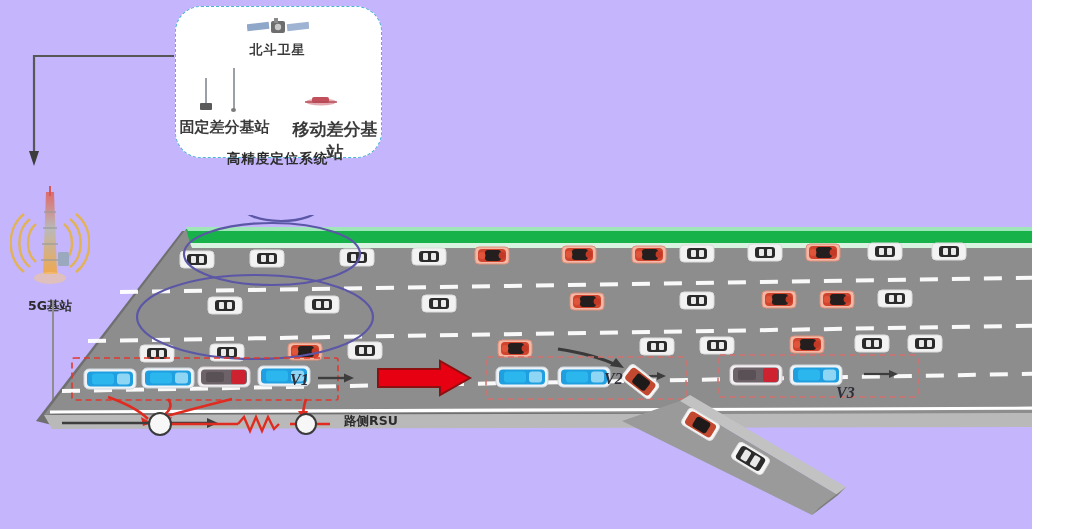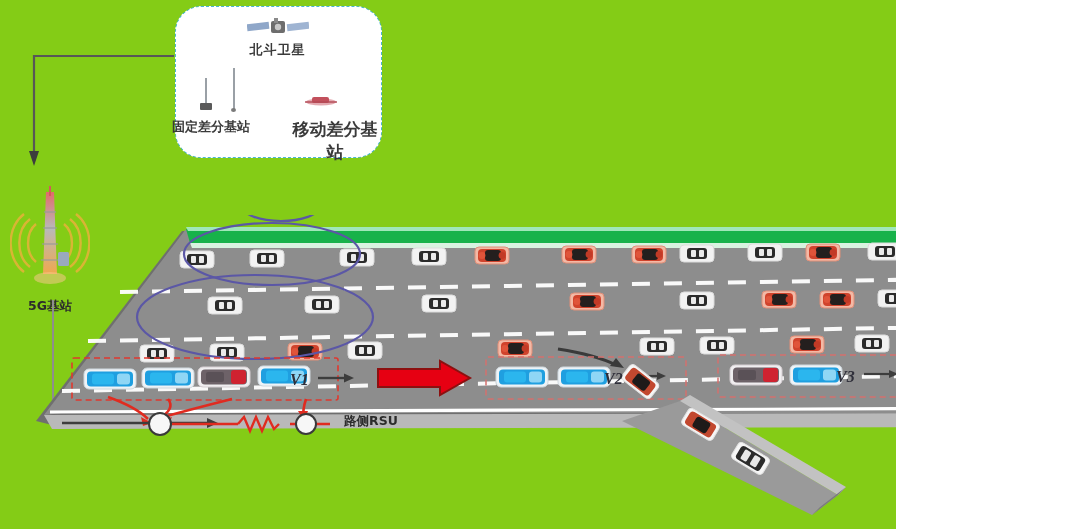--- a/index.html
+++ b/index.html
@@ -1,33 +1,33 @@
 <!DOCTYPE html>
 <html><head>
 <meta charset="utf-8">
 <style>
   html,body{margin:0;padding:0;background:#ffffff;}
   body{font-family:"DejaVu Sans","Liberation Sans",sans-serif;}
-  #stage{position:relative;width:896px;height:529px;background:#84cc16;overflow:hidden;}
+  #stage{position:relative;width:1032px;height:529px;background:#c4b5fd;overflow:hidden;}
 
   .abs{position:absolute;}
 
   
   #pos-box{
     left:175px;top:6px;width:205px;height:150px;
     border:1.6px dashed #49b6d6;border-radius:26px;background:#ffffff;
   }
   #sat-label{
     left:175px;top:41px;width:205px;text-align:center;
     font-size:13px;font-weight:bold;color:#3a3a3a;letter-spacing:1px;
   }
   #satellite{left:247px;top:18px;width:62px;height:22px;}
   #fixed-label{
-    left:172px;top:118px;width:105px;
-    font-size:13px;font-weight:bold;color:#3a3a3a;
+    left:172px;top:118px;width:105px;text-align:center;
+    font-size:15px;font-weight:bold;color:#3a3a3a;
   }
   #mobile-label{
     left:285px;top:118px;width:100px;text-align:center;
     font-size:17px;font-weight:bold;color:#3a3a3a;
   }
   #sys-label{
     left:175px;top:150px;width:205px;text-align:center;
     font-size:13.5px;font-weight:bold;color:#2c2c2c;letter-spacing:1px;
   }
   .ant{position:absolute;background:#9aa0a6;}
@@ -82,20 +82,21 @@
   <div class="abs" id="fixed-dot"></div>
   <div class="abs" id="fixed-label">固定差分基站</div>
 
   <svg class="abs" id="mobile-veh" viewBox="0 0 36 13">
     <ellipse cx="18" cy="7" rx="15" ry="3.4" fill="#d98c96" opacity=".75"></ellipse>
     <rect x="9" y="2" width="17" height="6" rx="2" fill="#c2505c"></rect>
     <path d="M2 7 L34 7" stroke="#b24a55" stroke-width="1.4"></path>
   </svg>
   <div class="abs" id="mobile-label">移动差分基站</div>
 
+  <div class="abs" id="sys-label">高精度定位系统</div>
 
   <svg class="abs" id="elbow" width="180" height="120" viewBox="0 0 180 120">
     <path d="M150 4 L10 4 L10 100" stroke="#575757" stroke-width="2.2" fill="none"></path>
     <path d="M10 114 L5 99 L15 99 Z" fill="#3d3d3d"></path>
   </svg>
 
   <svg class="abs" id="tower" viewBox="0 0 80 110">
     <defs>
       <linearGradient id="tg" x1="0" y1="0" x2="0" y2="1">
         <stop offset="0%" stop-color="#e06b6b"></stop>
@@ -307,17 +308,17 @@
         <rect x="0" y="0" width="36" height="19" rx="4" fill="#f6f6f6" stroke="#e2e2e2" stroke-width="1"></rect>
         <rect x="4" y="2" width="28" height="15" rx="3.5" fill="#2b2b2b"></rect>
         <rect x="9" y="4" width="7" height="11" rx="1.5" fill="#e8e8e8"></rect>
         <rect x="20" y="4" width="7" height="11" rx="1.5" fill="#e8e8e8"></rect>
       </g>
     </g>
   </svg>
 
   <div class="abs vlabel" style="left:290px;top:371px;">V1</div>
   <div class="abs vlabel" style="left:604px;top:370px;">V2</div>
-  <div class="abs vlabel" style="left:836px;top:368px;">V3</div>
+  <div class="abs vlabel" style="left:836px;top:384px;">V3</div>
 
   <div class="abs" id="rsu-label">路侧RSU</div>
 
 </div>
 
 </body></html>

